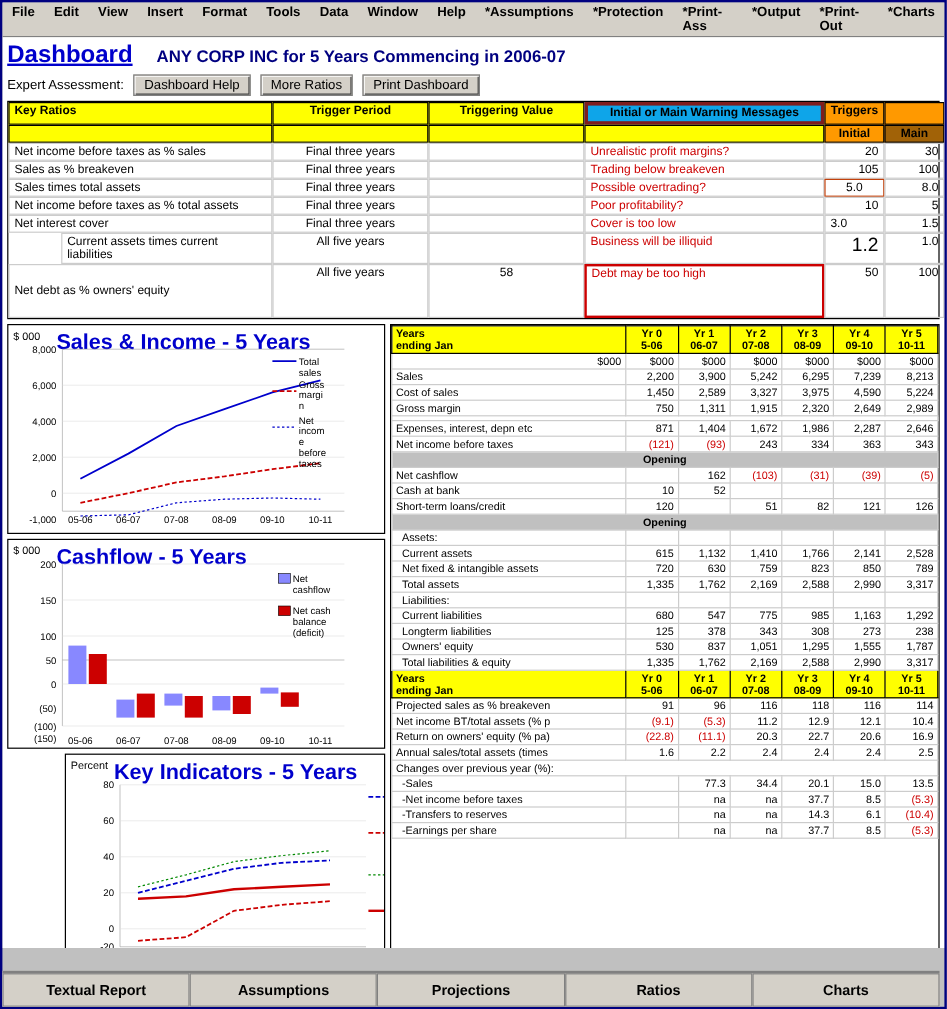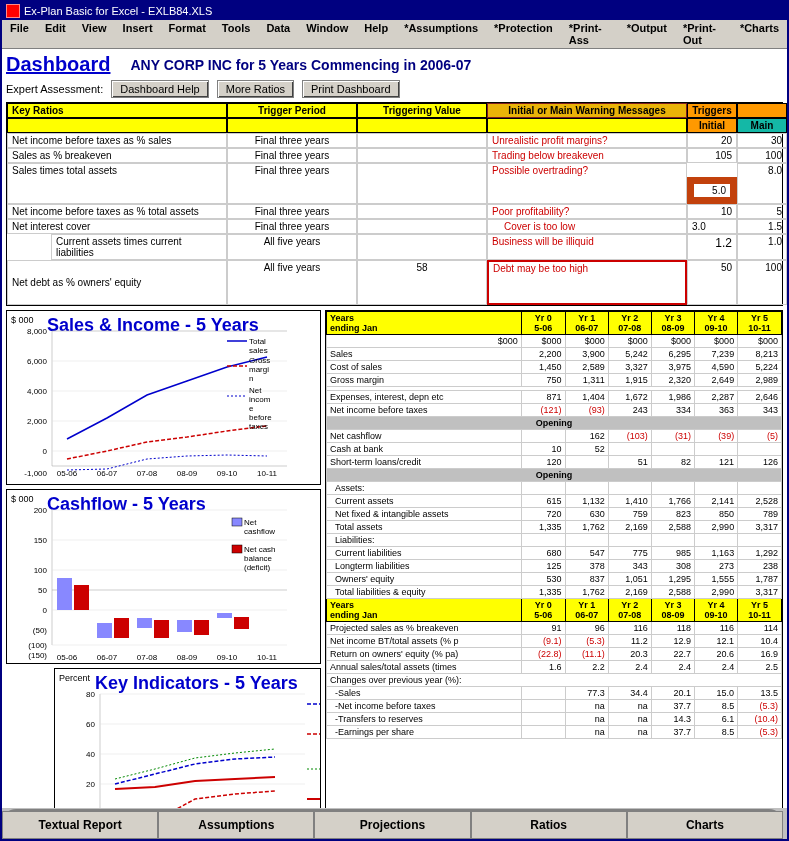--- a/index.html
+++ b/index.html
@@ -34,45 +34,41 @@
     
     
     .data-table { width: 100%; border-collapse: collapse; font-size: 10px; }
     .data-table th { background: #ffff00; border: 1px solid #000000; padding: 1px 3px; text-align: center; font-size: 9px; }
     .data-table td { border: 1px solid #cccccc; padding: 1px 3px; font-size: 9px; }
     .data-table .num { text-align: right; }
     .data-table .neg { color: #cc0000; }
     .data-section-title { background: #c0c0c0; text-align: center; font-weight: bold; font-size: 9px; }
     
     
-    .bottom-nav { position: absolute; bottom: 0; left: 0; right: 4px; background: #d4d0c8; display: flex; border-top: 2px solid #808080; border-radius: 14px; }
+    .bottom-nav { position: absolute; bottom: 0; left: 0; right: 4px; background: #d4d0c8; display: flex; border-top: 2px solid #808080; }
     .nav-tab { flex: 1; text-align: center; padding: 6px 4px; font-size: 12px; font-weight: bold; cursor: pointer; border: 1px solid #808080; background: #d4d0c8; }
     
     .window-frame { border: 2px solid #000080; height: 841px; position: relative; overflow: hidden; }
     
     .content-area { height: calc(841px - 82px); overflow: hidden; padding: 4px 4px 30px 4px; background: #ffffff; }
     
     .header-cols { display: grid; grid-template-columns: 220px 130px 130px 200px 50px 50px; }
     
     .col1 { padding: 1px 4px; background: #ffff00; font-weight: bold; font-size: 10px; border: 1px solid #000; }
     .col2 { padding: 1px 4px; background: #ffff00; font-weight: bold; font-size: 10px; border: 1px solid #000; text-align: center; }
     .col3 { padding: 1px 4px; background: #ffff00; font-weight: bold; font-size: 10px; border: 1px solid #000; text-align: center; }
-    .col4 { padding: 1px 4px; background: #eab308; font-weight: bold; font-size: 10px; border: 1px solid #7f1d1d; text-align: center; }
+    .col4 { padding: 1px 4px; background: #0ea5e9; font-weight: bold; font-size: 10px; border: 3px solid #7f1d1d; text-align: center; }
     .col5 { padding: 1px 4px; background: #ff9900; font-weight: bold; font-size: 10px; border: 1px solid #000; text-align: center; }
     .col6 { padding: 1px 4px; background: #ff9900; font-weight: bold; font-size: 10px; border: 1px solid #000; text-align: center; }
   </style>
 </head>
 <body>
 
 <div class="window-frame">
 
-  <div class="title-bar">
-    <span class="title-bar-icon"></span>
-    <span>Ex-Plan Basic for Excel - EXLB84.XLS</span>
-  </div>
 
   <div class="menu-bar">
     <span class="menu-item">File</span>
     <span class="menu-item">Edit</span>
     <span class="menu-item">View</span>
     <span class="menu-item">Insert</span>
     <span class="menu-item">Format</span>
     <span class="menu-item">Tools</span>
     <span class="menu-item">Data</span>
     <span class="menu-item">Window</span>
@@ -109,21 +105,21 @@
         <div class="col5">Triggers</div>
         <div class="col6"></div>
       </div>
 
       <div class="header-cols">
         <div style="padding:1px 4px; background:#ffff00; border:1px solid #000; font-size:10px;"></div>
         <div style="padding:1px 4px; background:#ffff00; border:1px solid #000; font-size:10px;"></div>
         <div style="padding:1px 4px; background:#ffff00; border:1px solid #000; font-size:10px;"></div>
         <div style="padding:1px 4px; background:#ffff00; border:1px solid #000; font-size:10px;"></div>
         <div style="padding:1px 4px; background:#ff9900; border:1px solid #000; font-size:10px; text-align:center; font-weight:bold;">Initial</div>
-        <div style="padding:1px 4px; background:#14b8a6; border:1px solid #000; font-size:10px; text-align:center; font-weight:bold;">Main</div>
+        <div style="padding:1px 4px; background:#a16207; border:1px solid #000; font-size:10px; text-align:center; font-weight:bold;">Main</div>
       </div>
 
       <div class="header-cols">
         <div style="padding:1px 4px; font-size:10px; border:1px solid #ccc;">Net income before taxes as % sales</div>
         <div style="padding:1px 4px; font-size:10px; border:1px solid #ccc; text-align:center;">Final three years</div>
         <div style="padding:1px 4px; font-size:10px; border:1px solid #ccc;"></div>
         <div style="padding:1px 4px; font-size:10px; border:1px solid #ccc; color:#cc0000;">Unrealistic profit margins?</div>
         <div style="padding:1px 4px; font-size:10px; border:1px solid #ccc; text-align:right;">20</div>
         <div style="padding:1px 4px; font-size:10px; border:1px solid #ccc; text-align:right;">30</div>
       </div>
@@ -133,45 +129,45 @@
         <div style="padding:1px 4px; font-size:10px; border:1px solid #ccc;"></div>
         <div style="padding:1px 4px; font-size:10px; border:1px solid #ccc; color:#cc0000;">Trading below breakeven</div>
         <div style="padding:1px 4px; font-size:10px; border:1px solid #ccc; text-align:right;">105</div>
         <div style="padding:1px 4px; font-size:10px; border:1px solid #ccc; text-align:right;">100</div>
       </div>
       <div class="header-cols">
         <div style="padding:1px 4px; font-size:10px; border:1px solid #ccc;">Sales times total assets</div>
         <div style="padding:1px 4px; font-size:10px; border:1px solid #ccc; text-align:center;">Final three years</div>
         <div style="padding:1px 4px; font-size:10px; border:1px solid #ccc;"></div>
         <div style="padding:1px 4px; font-size:10px; border:1px solid #ccc; color:#cc0000;">Possible overtrading?</div>
-        <div style="padding:1px 4px; font-size:10px; border:7px solid #c2410c; text-align:right;margin-top:14px;">5.0</div>
+        <div style="padding:1px 4px; font-size:10px; border:1px solid #c2410c; text-align:center;">5.0</div>
         <div style="padding:1px 4px; font-size:10px; border:1px solid #ccc; text-align:right;">8.0</div>
       </div>
       <div class="header-cols">
         <div style="padding:1px 4px; font-size:10px; border:1px solid #ccc;">Net income before taxes as % total assets</div>
         <div style="padding:1px 4px; font-size:10px; border:1px solid #ccc; text-align:center;">Final three years</div>
         <div style="padding:1px 4px; font-size:10px; border:1px solid #ccc;"></div>
         <div style="padding:1px 4px; font-size:10px; border:1px solid #ccc; color:#cc0000;">Poor profitability?</div>
         <div style="padding:1px 4px; font-size:10px; border:1px solid #ccc; text-align:right;">10</div>
         <div style="padding:1px 4px; font-size:10px; border:1px solid #ccc; text-align:right;">5</div>
       </div>
       <div class="header-cols">
         <div style="padding:1px 4px; font-size:10px; border:1px solid #ccc;">Net interest cover</div>
         <div style="padding:1px 4px; font-size:10px; border:1px solid #ccc; text-align:center;">Final three years</div>
         <div style="padding:1px 4px; font-size:10px; border:1px solid #ccc;"></div>
-        <div style="padding:1px 16px; font-size:10px; border:1px solid #ccc; color:#cc0000;">Cover is too low</div>
+        <div style="padding:1px 4px; font-size:10px; border:1px solid #ccc; color:#cc0000;">Cover is too low</div>
         <div style="padding:1px 4px; font-size:10px; border:1px solid #ccc; text-align:left;">3.0</div>
         <div style="padding:1px 4px; font-size:10px; border:1px solid #ccc; text-align:right;">1.5</div>
       </div>
       <div class="header-cols">
         <div style="padding:1px 4px; font-size:10px; border:1px solid #ccc;margin-left:44px;">Current assets times current liabilities</div>
         <div style="padding:1px 4px; font-size:10px; border:1px solid #ccc; text-align:center;">All five years</div>
         <div style="padding:1px 4px; font-size:10px; border:1px solid #ccc;"></div>
         <div style="padding:1px 4px; font-size:10px; border:1px solid #ccc; color:#cc0000;">Business will be illiquid</div>
-        <div style="padding:1px 4px; font-size:12px; border:1px solid #ccc; text-align:right;">1.2</div>
+        <div style="padding:1px 4px; font-size:16px; border:1px solid #ccc; text-align:right;">1.2</div>
         <div style="padding:1px 4px; font-size:10px; border:1px solid #ccc; text-align:right;">1.0</div>
       </div>
       <div class="header-cols">
         <div style="padding:16px 4px; font-size:10px; border:1px solid #ccc;">Net debt as % owners' equity</div>
         <div style="padding:1px 4px; font-size:10px; border:1px solid #ccc; text-align:center;">All five years</div>
         <div style="padding:1px 4px; font-size:10px; border:1px solid #ccc; text-align:center;">58</div>
         <div style="padding:1px 4px; font-size:10px; border:1px solid #ccc; color:#cc0000; border: 2px solid #cc0000;">Debt may be too high</div>
         <div style="padding:1px 4px; font-size:10px; border:1px solid #ccc; text-align:right;">50</div>
         <div style="padding:1px 4px; font-size:10px; border:1px solid #ccc; text-align:right;">100</div>
       </div>

